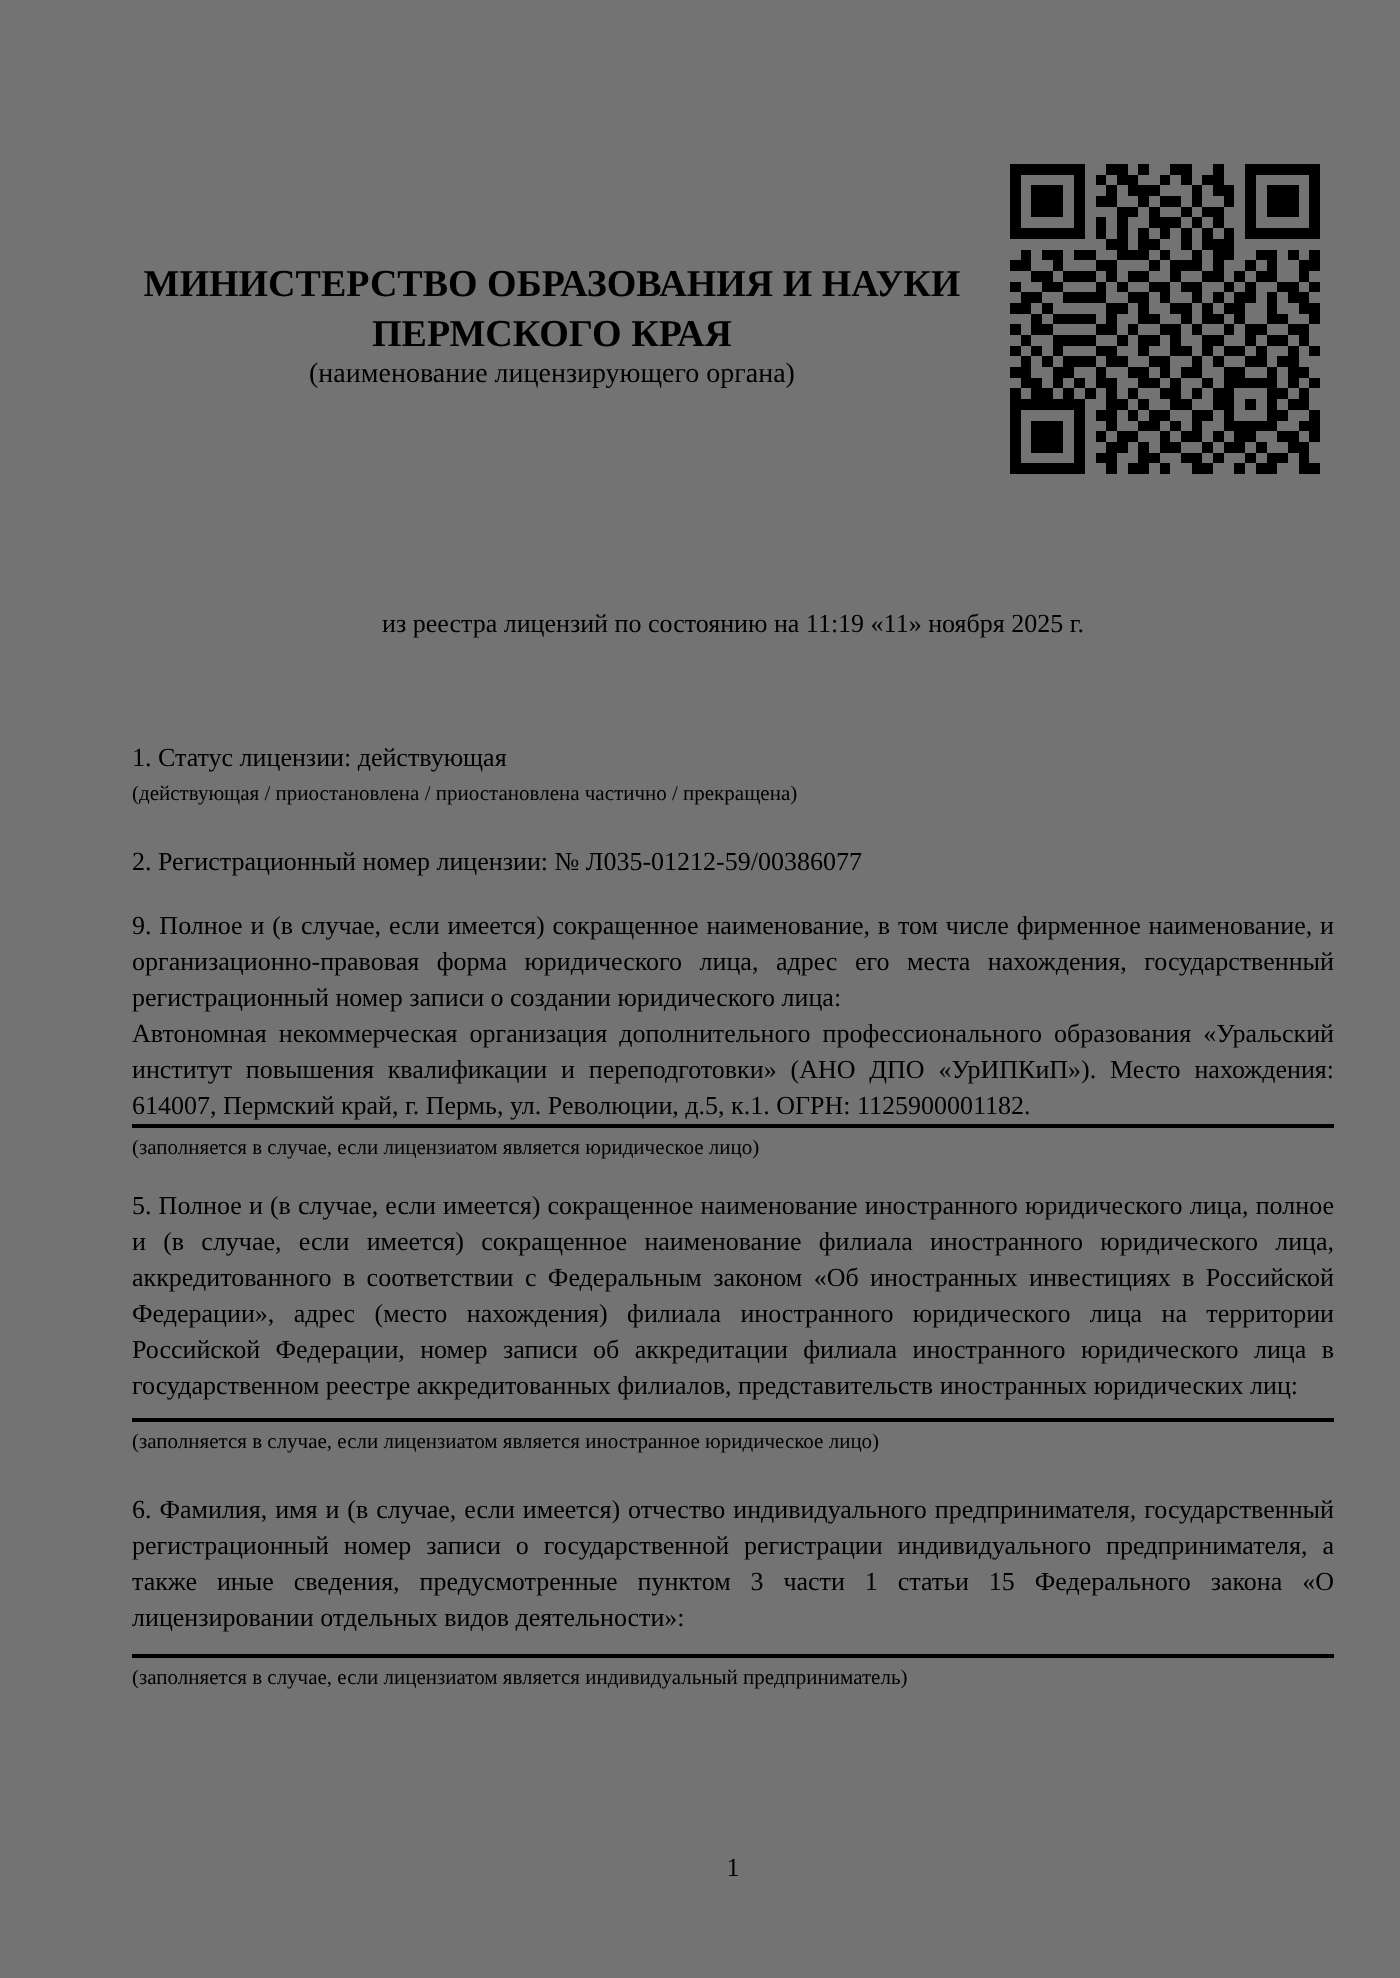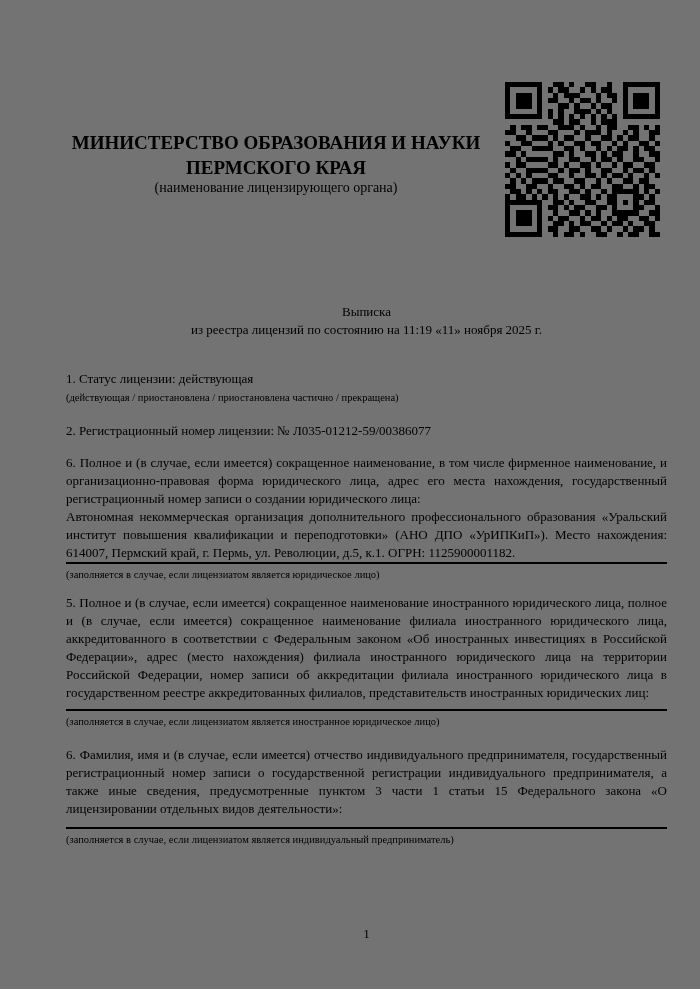--- a/index.html
+++ b/index.html
@@ -478,33 +478,32 @@
         <rect x="17" y="28" width="1" height="1"></rect>
         <rect x="18" y="28" width="1" height="1"></rect>
         <rect x="21" y="28" width="1" height="1"></rect>
         <rect x="23" y="28" width="1" height="1"></rect>
         <rect x="24" y="28" width="1" height="1"></rect>
         <rect x="27" y="28" width="1" height="1"></rect>
         <rect x="28" y="28" width="1" height="1"></rect>
       </svg></div>
 
   <div class="doc-title">
-    <div>Выписка</div>
     <div>из реестра лицензий по состоянию на 11:19 «11» ноября 2025 г.</div>
   </div>
 
   <div class="body-col">
 
     <div>1. Статус лицензии: действующая</div>
     <div class="small-caption cap-a">(действующая / приостановлена / приостановлена частично / прекращена)</div>
 
     <div class="mt18">2. Регистрационный номер лицензии: № Л035-01212-59/00386077</div>
 
 
-    <div class="just mt14">6. Полное и (в случае, если имеется) сокращенное наименование, в том числе фирменное наименование, и организационно-правовая форма юридического лица, адрес его места нахождения, государственный регистрационный номер записи о создании юридического лица:</div>
+    <div class="just mt14">9. Полное и (в случае, если имеется) сокращенное наименование, в том числе фирменное наименование, и организационно-правовая форма юридического лица, адрес его места нахождения, государственный регистрационный номер записи о создании юридического лица:</div>
     <div class="just">Автономная некоммерческая организация дополнительного профессионального образования «Уральский институт повышения квалификации и переподготовки» (АНО ДПО «УрИПКиП»). Место нахождения: 614007, Пермский край, г. Пермь, ул. Революции, д.5, к.1. ОГРН: 1125900001182.</div>
     <div class="rule"></div>
     <div class="small-caption cap-b">(заполняется в случае, если лицензиатом является юридическое лицо)</div>
 
     <div class="just mt13">5. Полное и (в случае, если имеется) сокращенное наименование иностранного юридического лица, полное и (в случае, если имеется) сокращенное наименование филиала иностранного юридического лица, аккредитованного в соответствии с Федеральным законом «Об иностранных инвестициях в Российской Федерации», адрес (место нахождения) филиала иностранного юридического лица на территории Российской Федерации, номер записи об аккредитации филиала иностранного юридического лица в государственном реестре аккредитованных филиалов, представительств иностранных юридических лиц:</div>
     <div class="rule mt7"></div>
     <div class="small-caption cap-b">(заполняется в случае, если лицензиатом является иностранное юридическое лицо)</div>
 
     <div class="just mt18">6. Фамилия, имя и (в случае, если имеется) отчество индивидуального предпринимателя, государственный регистрационный номер записи о государственной регистрации индивидуального предпринимателя, а также иные сведения, предусмотренные пунктом 3 части 1 статьи 15 Федерального закона «О лицензировании отдельных видов деятельности»:</div>
     <div class="rule mt9"></div>

